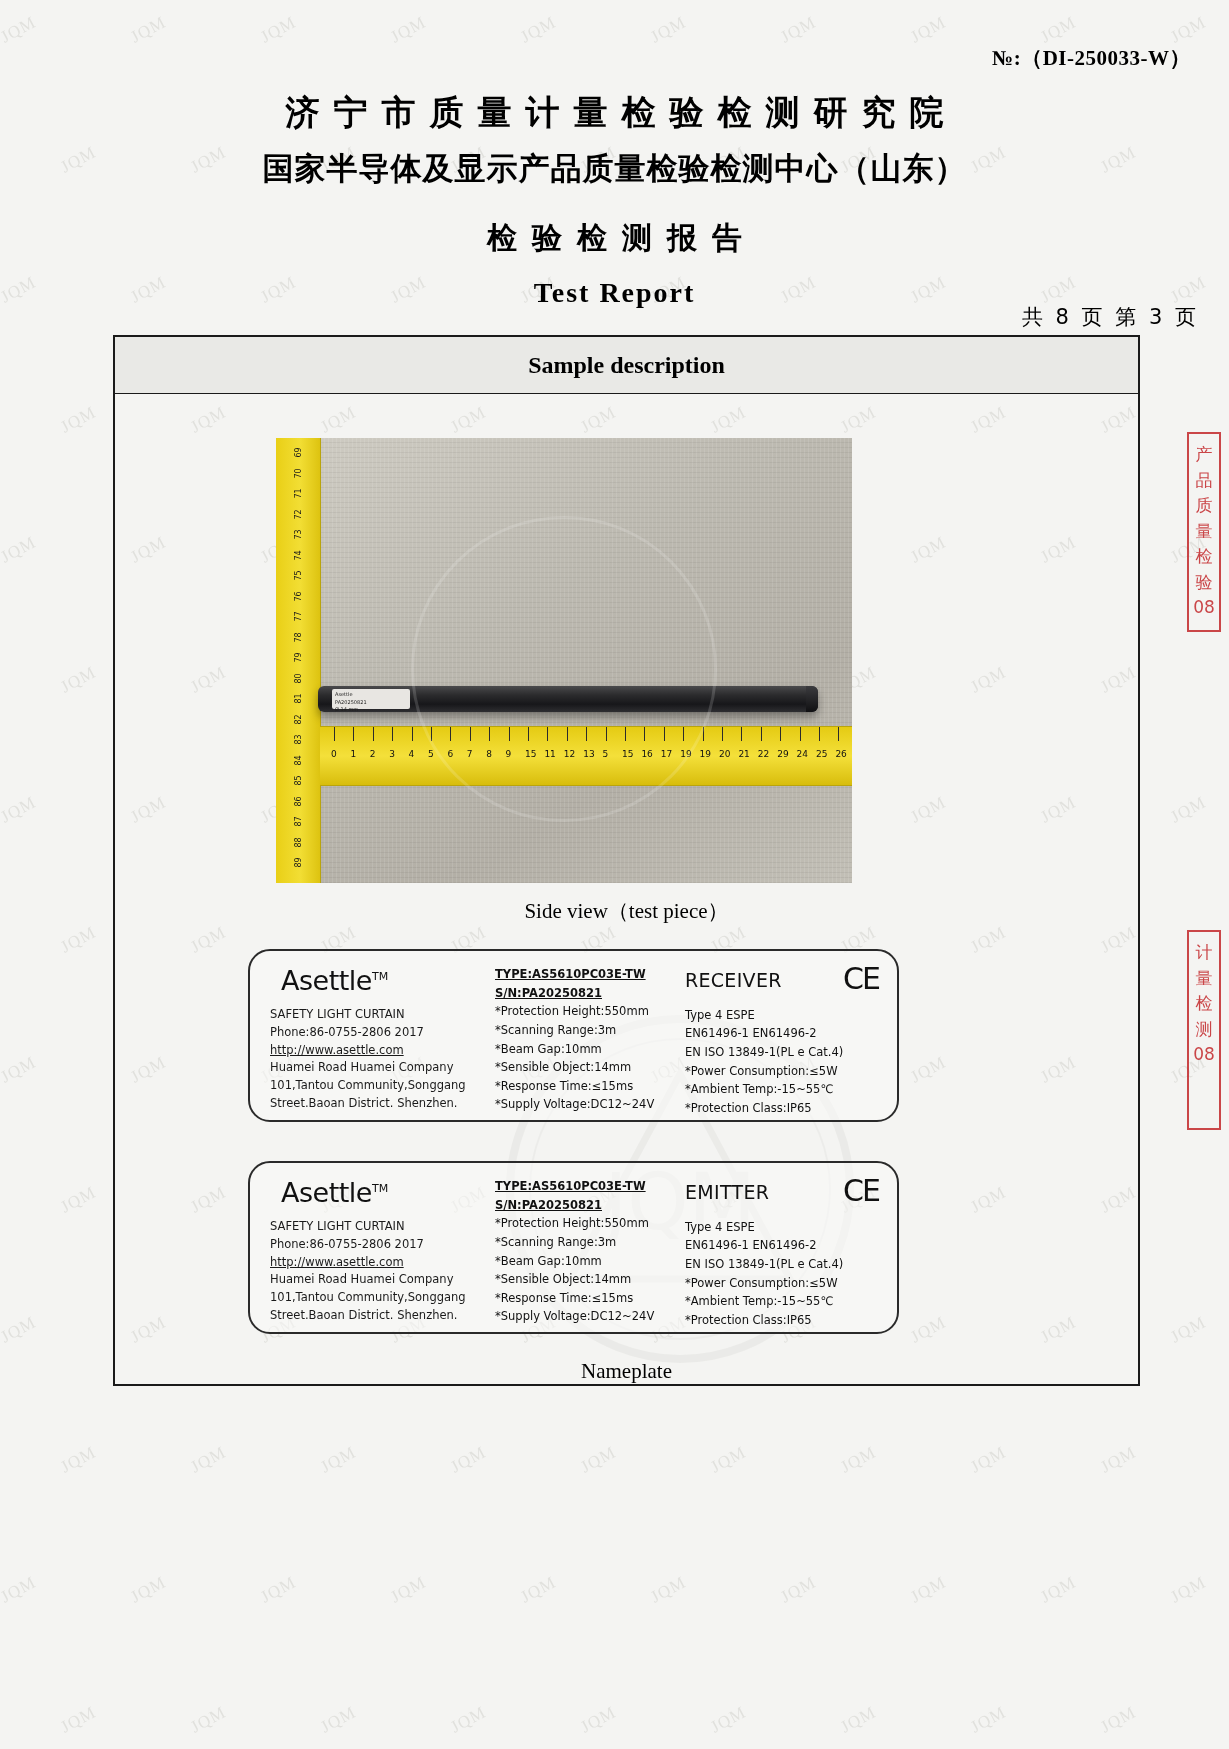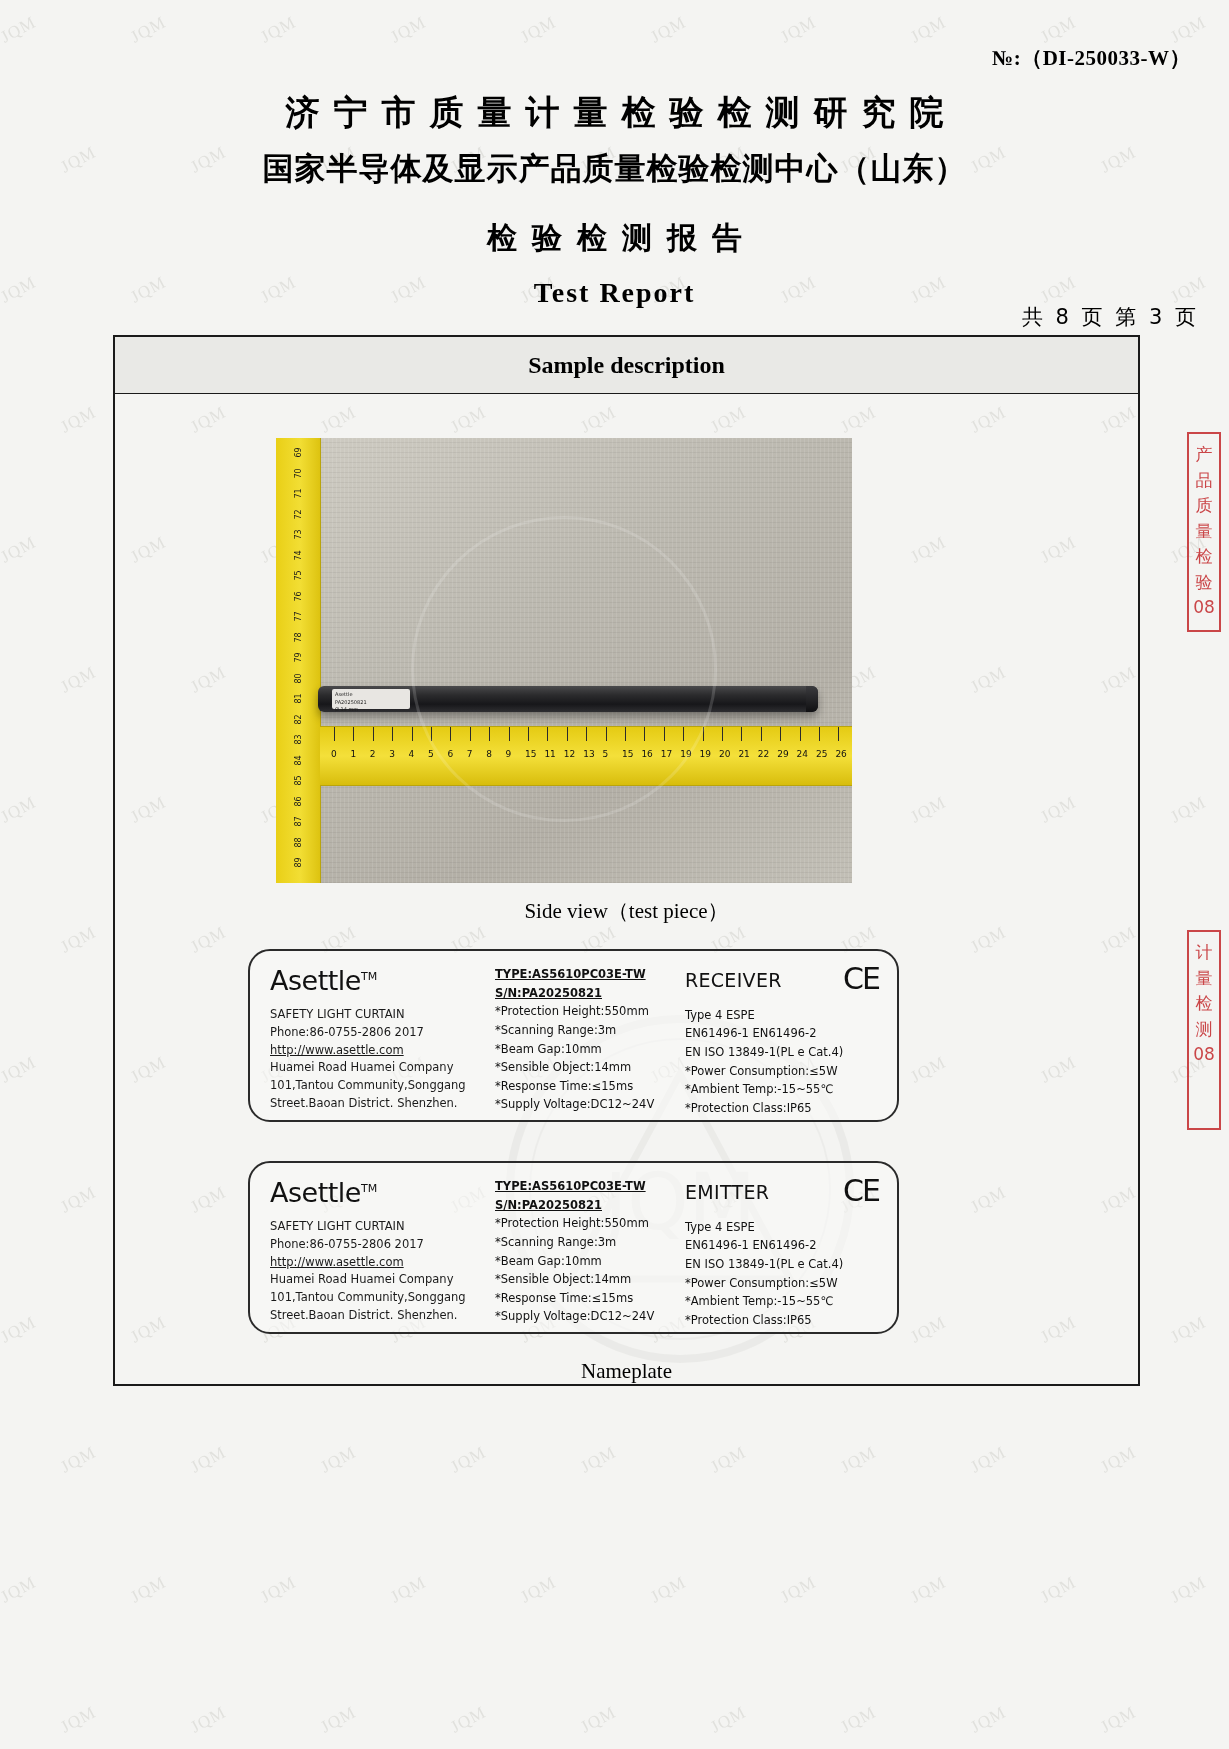--- a/index.html
+++ b/index.html
@@ -253,20 +253,21 @@
   .plate-col-brand {
     position: absolute;
     left: 20px; top: 14px;
     width: 205px;
   }
   .brand {
     font-family: "DejaVu Sans", sans-serif;
     font-size: 27px;
     letter-spacing: -.5px;
     color: #111;
+    margin-left: 11px;
   }
   .brand .tm {
     font-size: 11px;
     vertical-align: super;
     letter-spacing: 0;
   }
   .brand-lines {
     margin-top: 10px;
     font-family: "DejaVu Sans", sans-serif;
     font-size: 11.5px;

